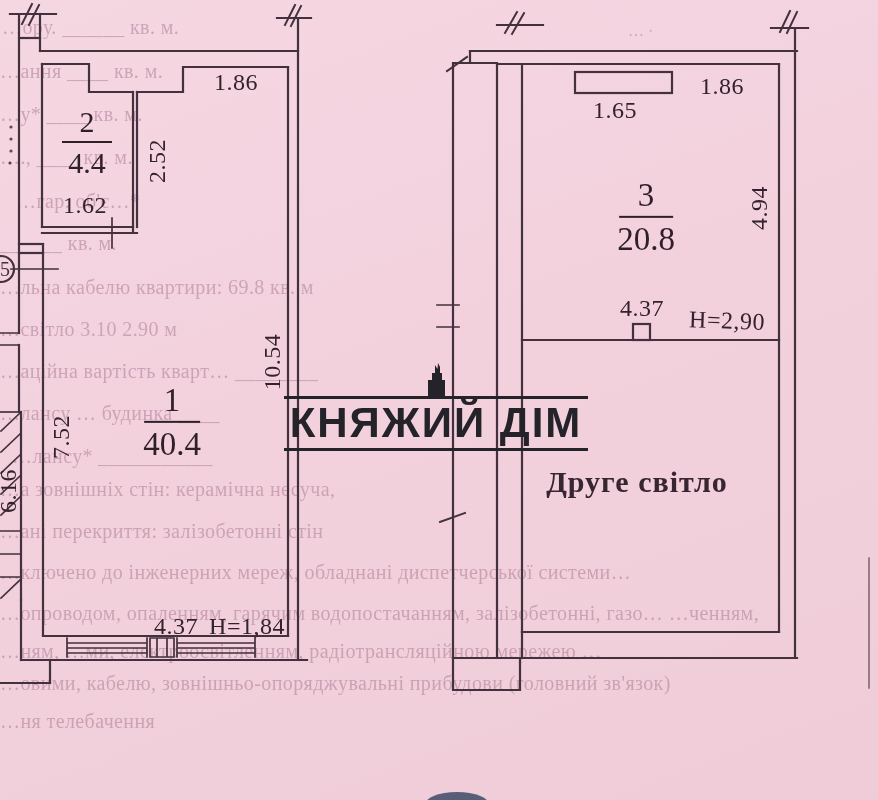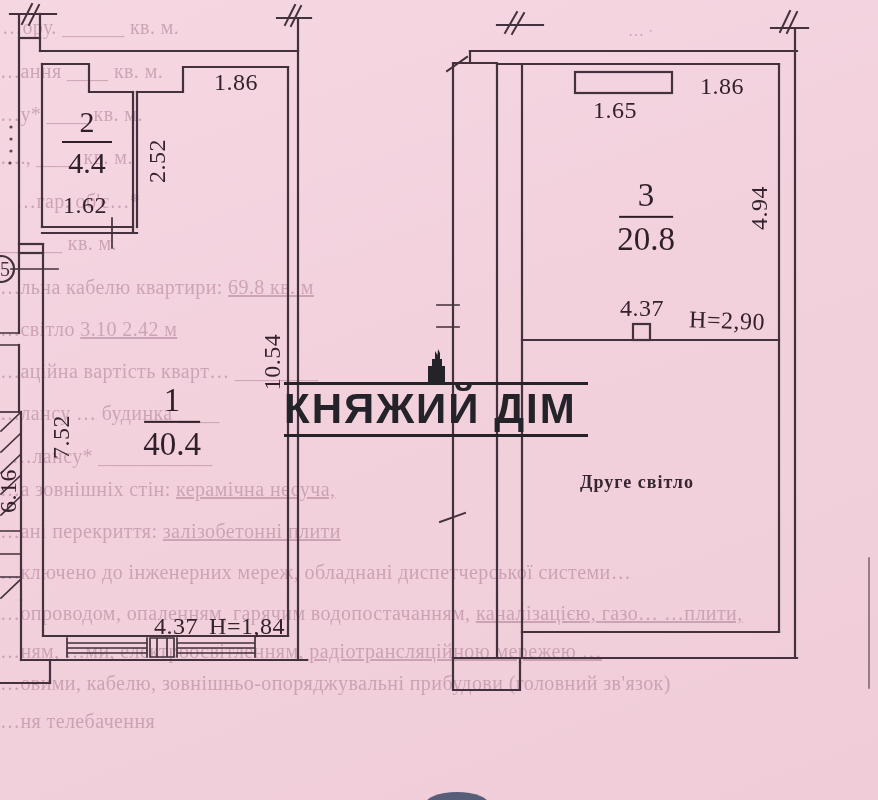--- a/index.html
+++ b/index.html
@@ -19,29 +19,29 @@
        font-size:24px;white-space:nowrap;color:#33222d;letter-spacing:.5px;}
   .dim.rot{transform:translate(-50%,-50%) rotate(-90deg);}
   .dim.tilt{transform:translate(-50%,-50%) rotate(2deg);}
 
   .roomlbl{position:absolute;z-index:4;transform:translate(-50%,-50%);text-align:center;color:#2f1f29;}
   .roomlbl .num,.roomlbl .area{font-size:30px;line-height:1.05;}
   .roomlbl .bar{height:2px;background:#2f1f29;margin:3px auto 4px auto;}
   .roomlbl.lg .num,.roomlbl.lg .area{font-size:33px;}
 
   .note{position:absolute;z-index:4;transform:translate(-50%,-50%);
-        font-size:18px;font-weight:bold;letter-spacing:1px;color:#372631;white-space:nowrap;}
+        font-size:30px;font-weight:bold;letter-spacing:1px;color:#372631;white-space:nowrap;}
 
   .bubble-digit{position:absolute;z-index:4;font-size:20px;color:#43313d;}
 
   .faded{position:absolute;z-index:1;font-size:20px;color:#b4849c;opacity:.6;
          filter:blur(.7px);white-space:nowrap;letter-spacing:.4px;}
-  .faded .u{text-decoration:underline;}
+  .faded .u{}
 
-  .wm{position:absolute;left:284px;top:350px;width:304px;z-index:6;text-align:left;color:#25232a;}
+  .wm{position:absolute;left:284px;top:364px;width:304px;z-index:6;text-align:center;color:#25232a;}
   .wm .icon{height:32px;position:relative;}
   .wm .icon svg{position:absolute;left:50%;transform:translateX(-50%);bottom:-3px;}
   .wm .rule{height:3px;background:#25232a;}
   .wm .title{font-family:"Liberation Sans",sans-serif;font-weight:bold;font-size:42px;
              letter-spacing:2px;line-height:1.1;white-space:nowrap;margin:1px 0 2px 0;}
   .wm .sub{font-family:"Liberation Sans",sans-serif;font-weight:bold;font-size:12.5px;
            letter-spacing:5px;margin-top:8px;white-space:nowrap;}
   .stamp{position:absolute;z-index:7;left:424px;top:792px;width:66px;height:28px;
          background:#3e4a66;border-radius:50%;opacity:.85;}
 </style>
@@ -50,28 +50,28 @@
 
 <div class="page">
 
   <div class="faded" style="left:2px;top:16px"><span>…ору.  ______ кв. м.</span><span class="u"></span></div>
   <div class="faded" style="left:0px;top:60px"><span>…ання  ____ кв. м.</span><span class="u"></span></div>
   <div class="faded" style="left:0px;top:103px"><span>…у*  ____ кв. м.</span><span class="u"></span></div>
   <div class="faded" style="left:0px;top:146px"><span>….,  ____ кв. м.</span><span class="u"></span></div>
   <div class="faded" style="left:16px;top:190px"><span>…гар. об'є…*</span><span class="u"></span></div>
   <div class="faded" style="left:0px;top:232px"><span>______ кв. м.</span><span class="u"></span></div>
   <div class="faded" style="left:0px;top:276px"><span>…льна кабелю квартири:  </span><span class="u">69.8 кв. м</span></div>
-  <div class="faded" style="left:0px;top:318px"><span>…світло  </span><span class="u">3.10 2.42 м</span></div>
+  <div class="faded" style="left:0px;top:318px"><span>…світло  </span><span class="u">3.10 2.90 м</span></div>
   <div class="faded" style="left:0px;top:360px"><span>…аційна вартість кварт…  ________</span><span class="u"></span></div>
   <div class="faded" style="left:0px;top:402px"><span>…лансу  … будинка  ____</span><span class="u"></span></div>
   <div class="faded" style="left:12px;top:445px"><span>…лансу*  ___________</span><span class="u"></span></div>
   <div class="faded" style="left:0px;top:478px"><span>…а зовнішніх стін:  </span><span class="u">керамічна несуча,</span></div>
-  <div class="faded" style="left:0px;top:520px"><span>…ані перекриття:  </span><span class="u">залізобетонні плити</span></div>
+  <div class="faded" style="left:0px;top:520px"><span>…ані перекриття:  </span><span class="u">залізобетонні стін</span></div>
   <div class="faded" style="left:0px;top:561px"><span>…ключено до інженерних мереж, обладнані диспетчерської системи…</span><span class="u"></span></div>
-  <div class="faded" style="left:0px;top:602px"><span>…опроводом, опаленням, гарячим водопостачанням,  </span><span class="u">каналізацією,  газо…  …плити,</span></div>
+  <div class="faded" style="left:0px;top:602px"><span>…опроводом, опаленням, гарячим водопостачанням,  </span><span class="u">залізобетонні,  газо…  …ченням,</span></div>
   <div class="faded" style="left:0px;top:640px"><span>…ням,  …ми,  </span><span class="u">електроосвітленням, радіотрансляційною мережею …</span></div>
   <div class="faded" style="left:0px;top:672px"><span>…овими, кабелю, зовнішньо-опоряджувальні прибудови (головний зв'язок)</span><span class="u"></span></div>
   <div class="faded" style="left:0px;top:710px"><span>…ня телебачення</span><span class="u"></span></div>
   <div class="faded" style="left:628px;top:22px;font-size:16px"><span>… ∙</span><span class="u"></span></div>
 
   <svg class="plan" width="878" height="800" viewBox="0 0 878 800">
     <g>
       <path d="M10 14 H56"></path>
       <path class="mark" d="M22 24 L32 4 M29 25 L39 5"></path>
       <path d="M19 14 V268"></path>

